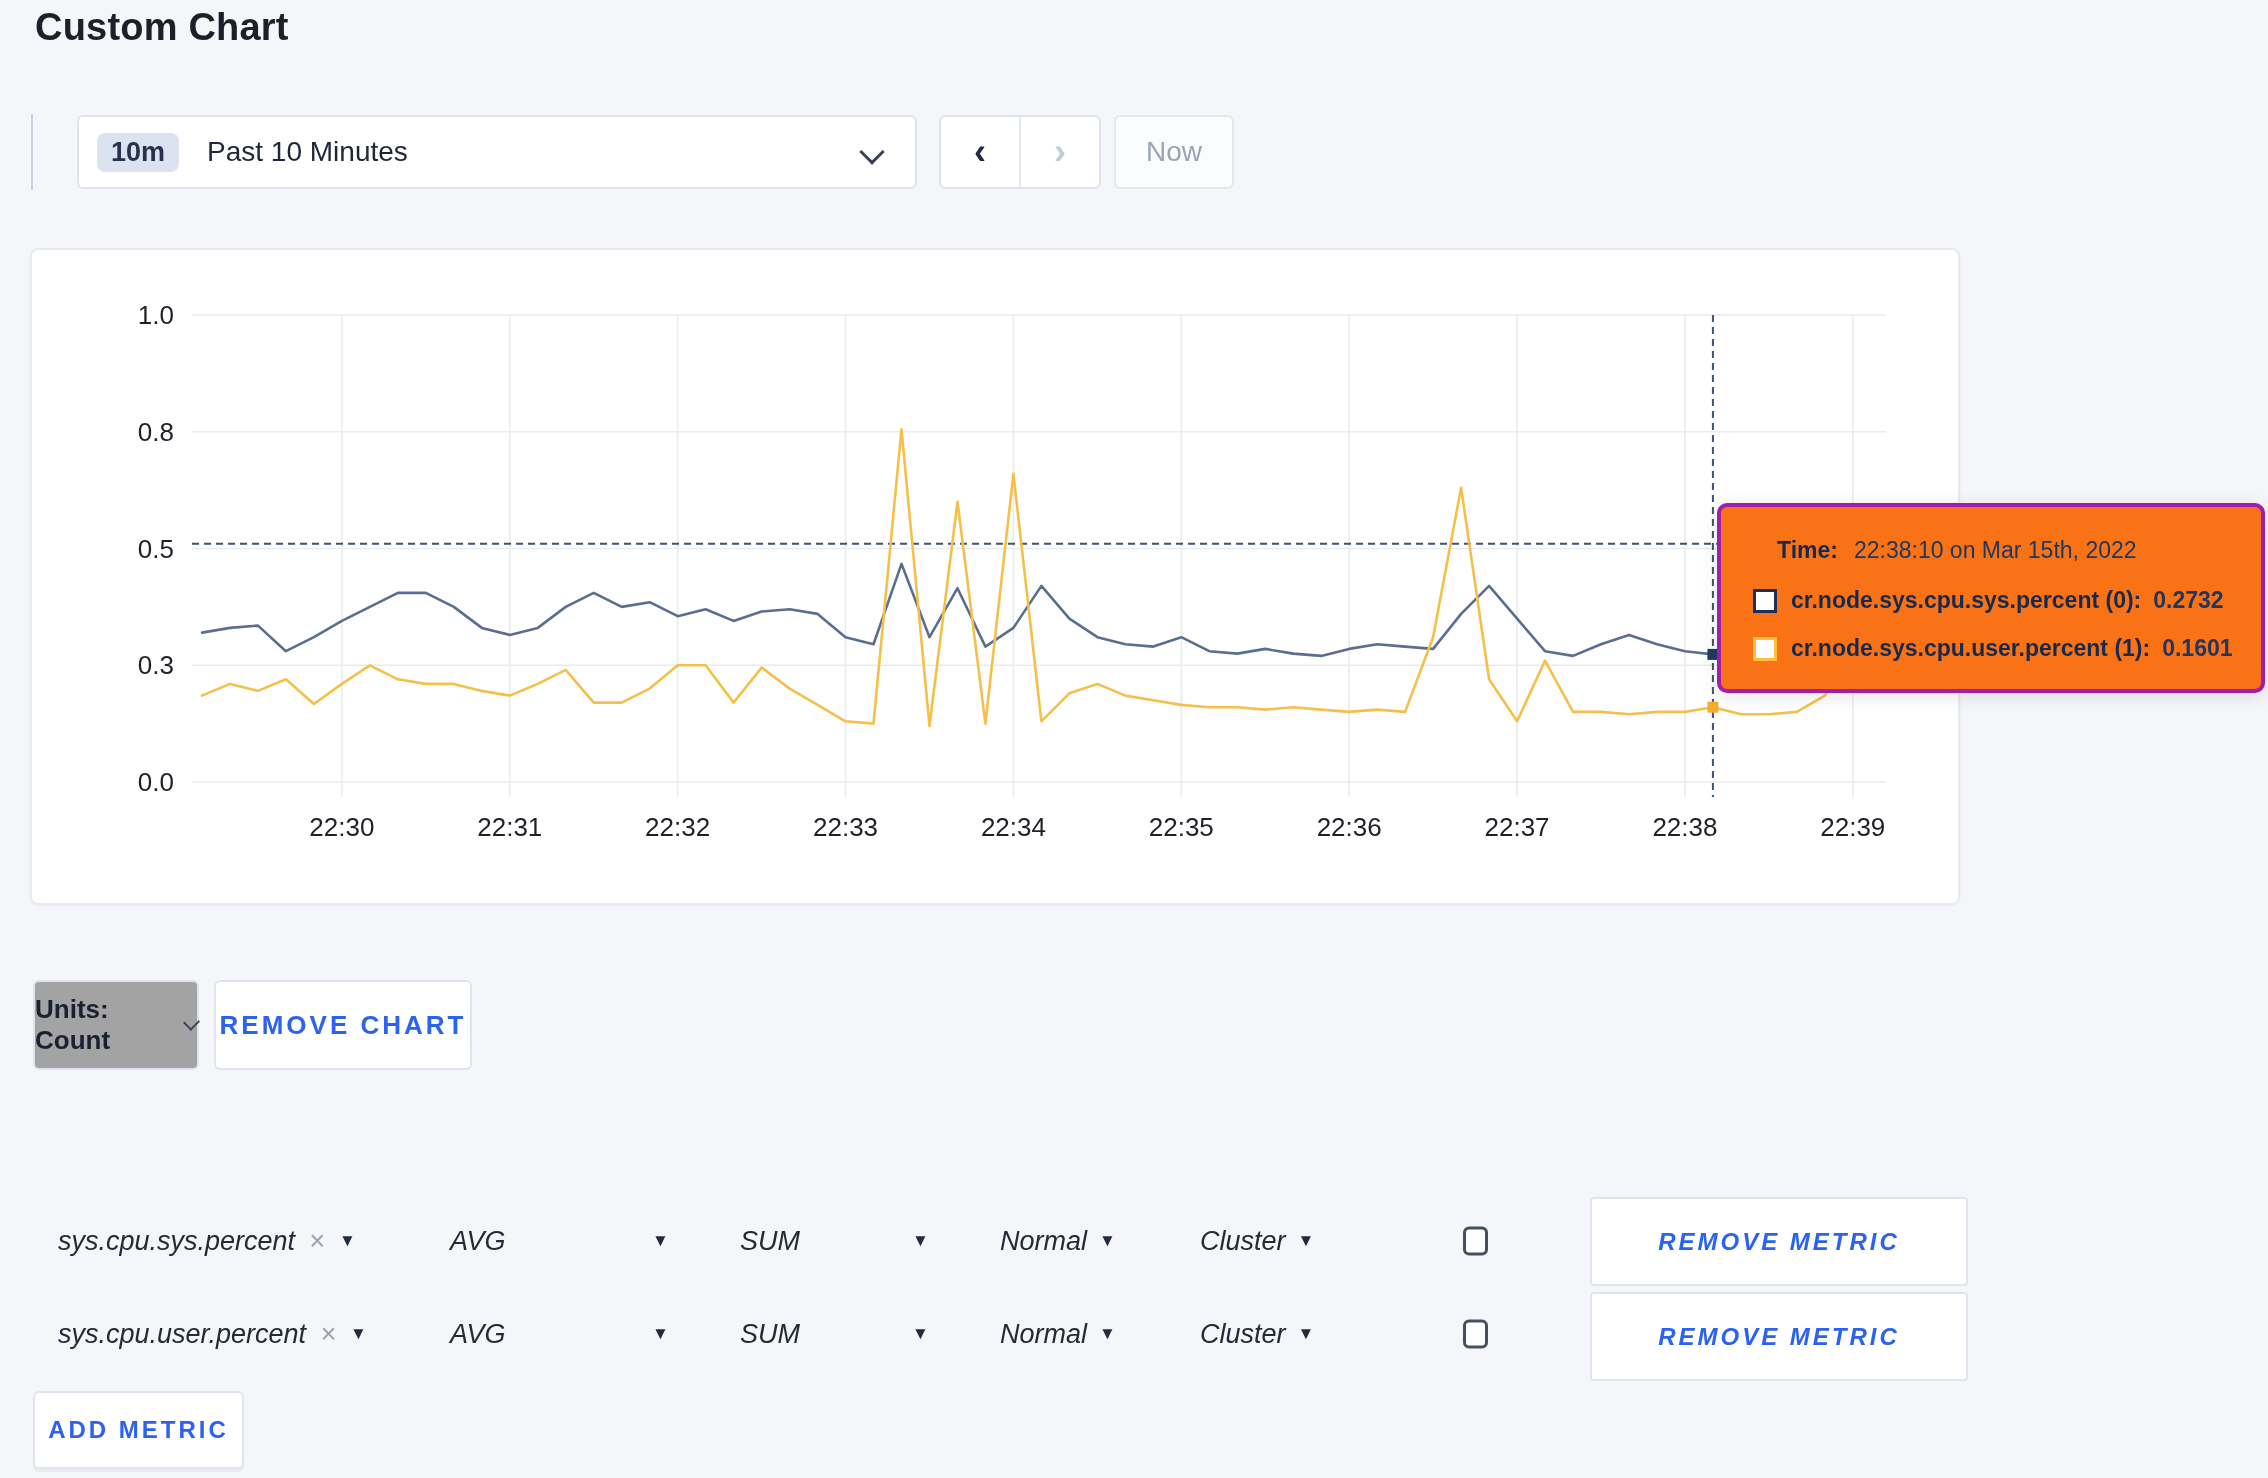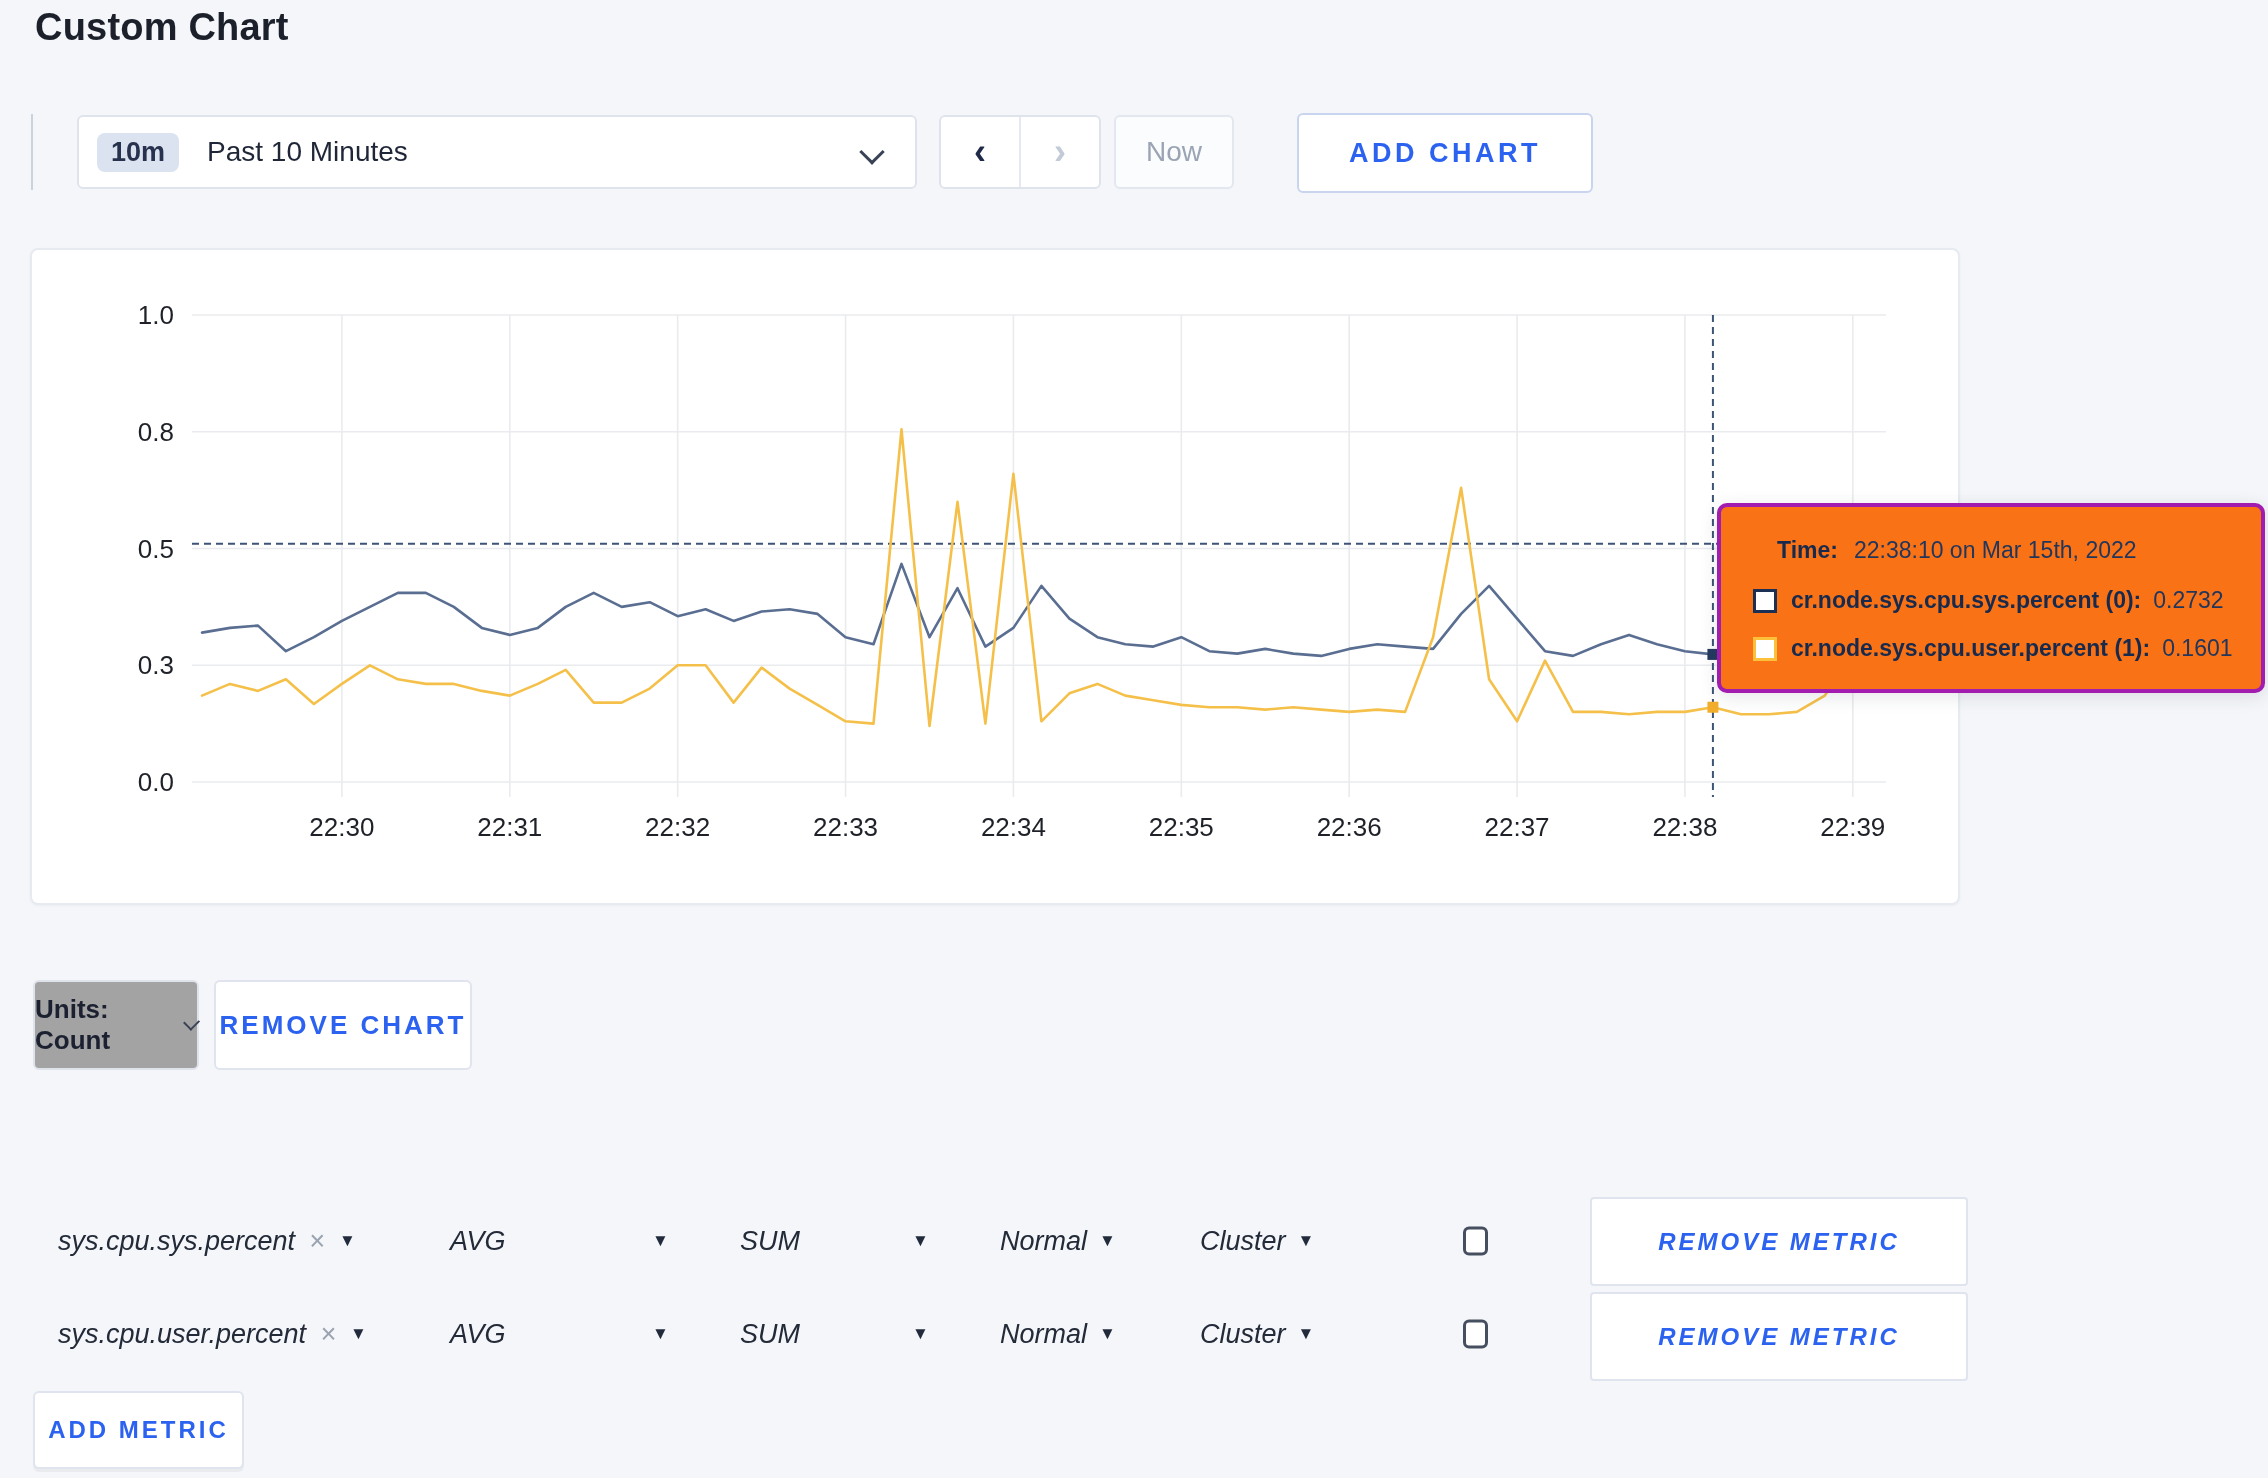--- a/index.html
+++ b/index.html
@@ -36,21 +36,21 @@
   .chart-svg{position:absolute;left:0;top:0;}
   .tooltip{left:1717px;top:503px;width:540px;height:182px;background:#f97316;border:4px solid #a21caf;border-radius:10px;
            box-shadow:0 4px 18px rgba(40,50,70,.12);z-index:6;}
   .tt-time-row{position:absolute;left:56px;top:30px;display:flex;align-items:center;}
   .tt-time-label{font-size:23px;font-weight:700;color:#172a4d;}
   .tt-time-value{font-size:23px;color:#22365c;margin-left:16px;}
   .tt-row{position:absolute;left:32px;display:flex;align-items:center;}
   .tt-row1{top:80px;} .tt-row2{top:128px;}
   .tt-swatch{width:18px;height:18px;border:3px solid;box-sizing:content-box;background:#fff;}
   .tt-label{font-size:23px;font-weight:700;color:#172a4d;margin-left:14px;}
-  .tt-value{font-size:23px;color:#22365c;margin-left:12px;}
+  .tt-value{font-size:23px;color:#22365c;margin-left:12px;font-weight:bold;}
 
   
   .units-select{left:33px;top:980px;width:166px;height:90px;background:#a3a3a3;border:2px solid #dfe3ec;border-radius:6px;
       display:flex;align-items:center;justify-content:center;gap:16px;box-sizing:border-box;cursor:pointer;}
   .units-label{font-size:26px;font-weight:700;color:#1b2130;}
   .units-chev{width:11px;height:11px;border-width:2.5px;margin-top:-6px;}
   .remove-chart-btn{left:214px;top:980px;width:258px;height:90px;background:#fff;border:2px solid #dfe4ee;border-radius:6px;
       display:flex;align-items:center;justify-content:center;font-size:26px;font-weight:600;letter-spacing:3px;
       color:#2c62f0;box-sizing:border-box;cursor:pointer;}
 
@@ -89,21 +89,20 @@
     <span class="chev range-chev"></span>
   </div>
 
   <div class="abs arrow-group">
     <div class="arrow-btn arrow-prev">‹</div>
     <div class="arrow-btn arrow-next">›</div>
   </div>
 
   <div class="abs now-btn">Now</div>
 
-  <div class="abs add-chart-btn">ADD CHART</div>
 
   <div class="abs chart-card">
     <svg class="chart-svg" id="chart-svg" width="1930" height="657" viewBox="0 0 1930 657">
         <line x1="160" y1="532" x2="1854" y2="532" stroke="#e9ebee" stroke-width="1.6"></line>
         <text x="142" y="541" text-anchor="end" class="yl">0.0</text>
         <line x1="160" y1="415.25" x2="1854" y2="415.25" stroke="#e9ebee" stroke-width="1.6"></line>
         <text x="142" y="424.25" text-anchor="end" class="yl">0.3</text>
         <line x1="160" y1="298.5" x2="1854" y2="298.5" stroke="#e9ebee" stroke-width="1.6"></line>
         <text x="142" y="307.5" text-anchor="end" class="yl">0.5</text>
         <line x1="160" y1="181.75" x2="1854" y2="181.75" stroke="#e9ebee" stroke-width="1.6"></line>

